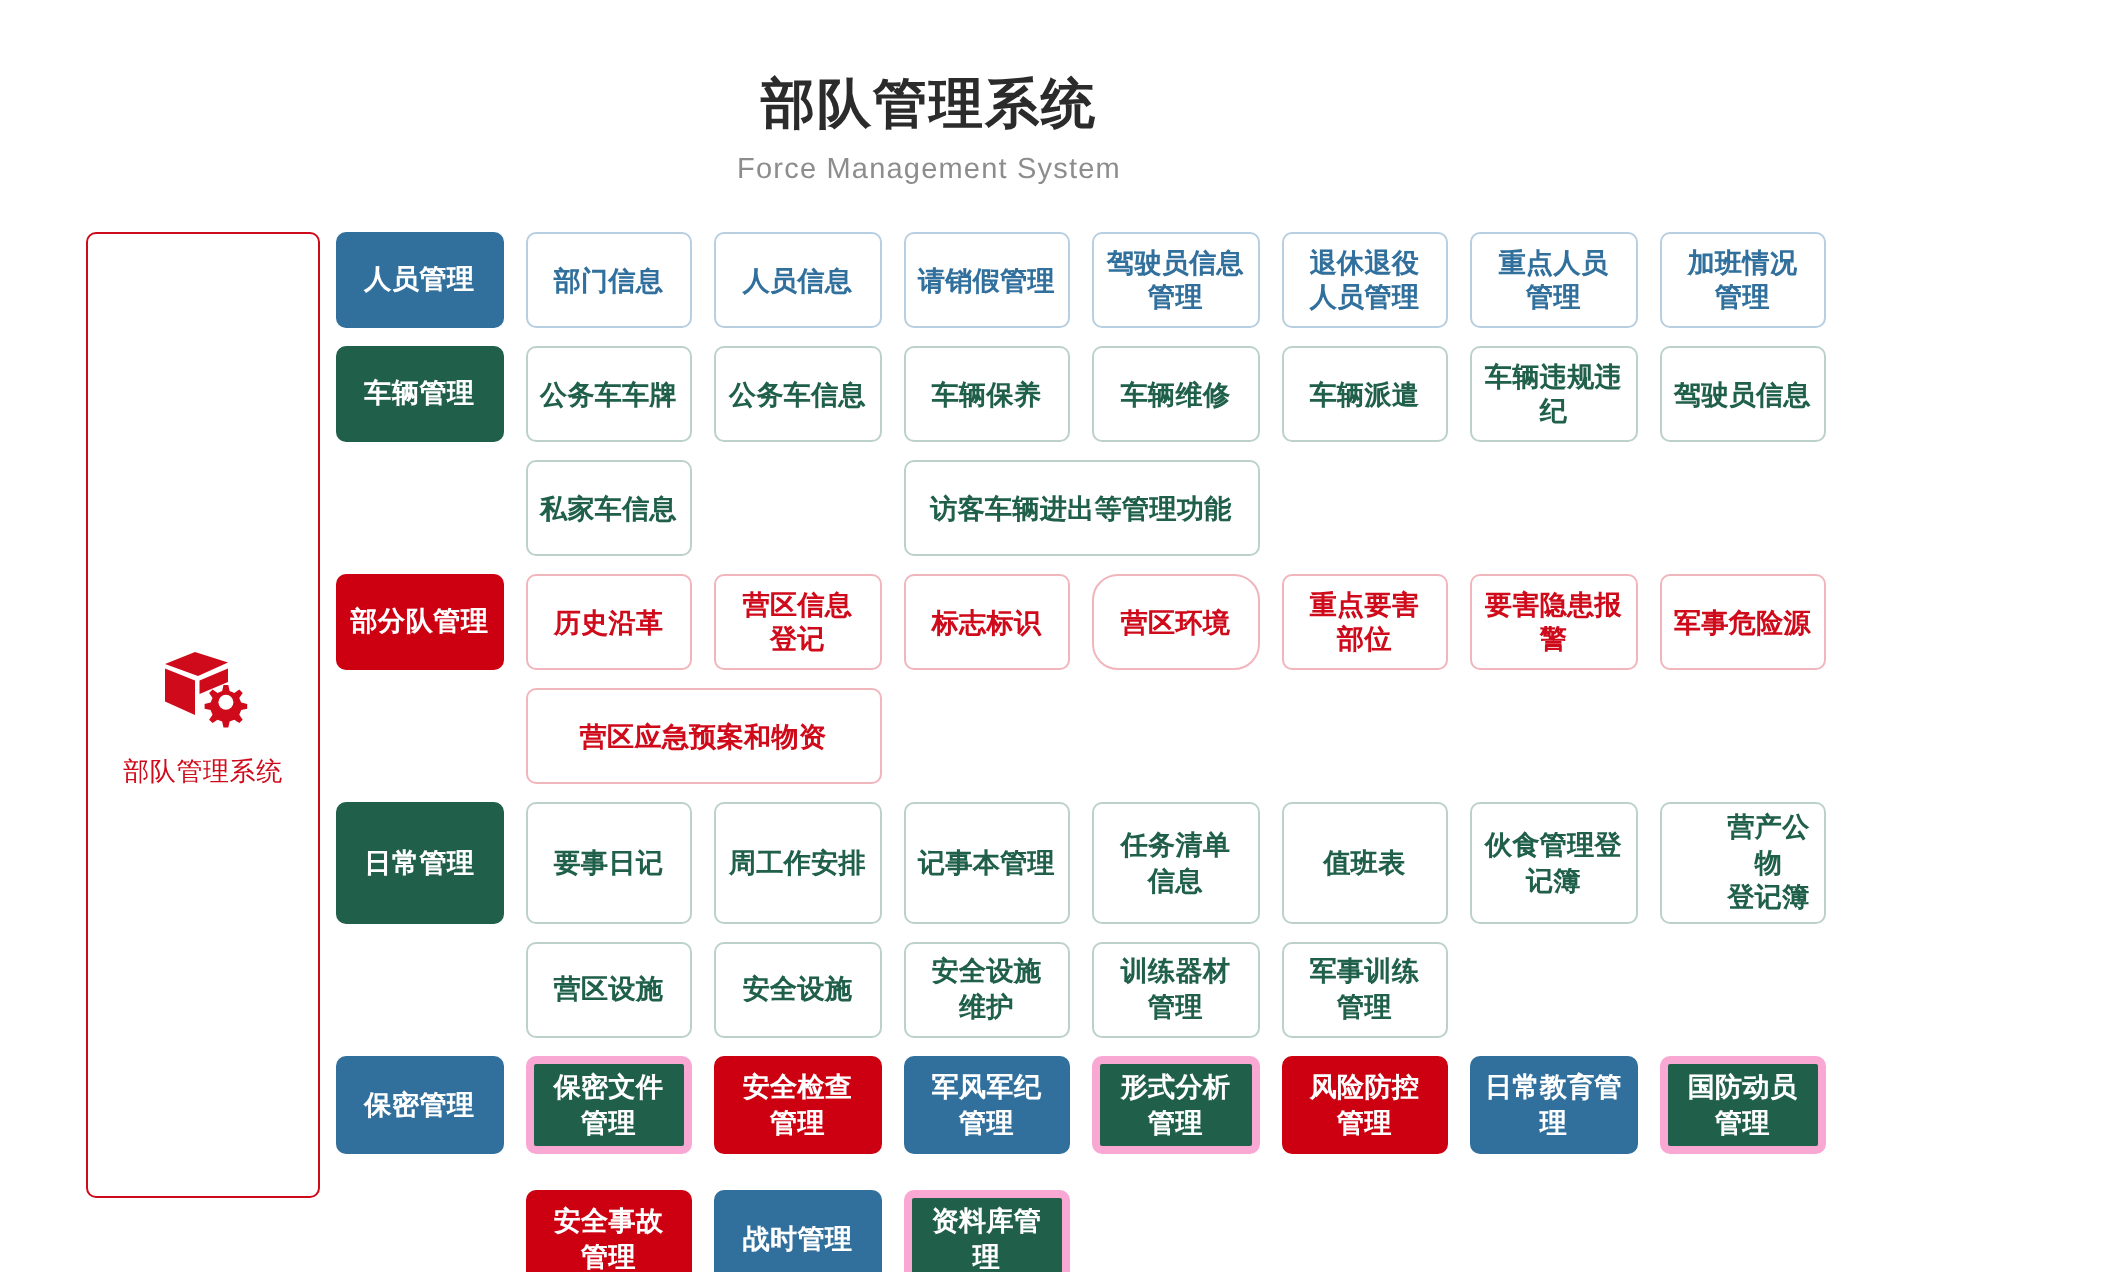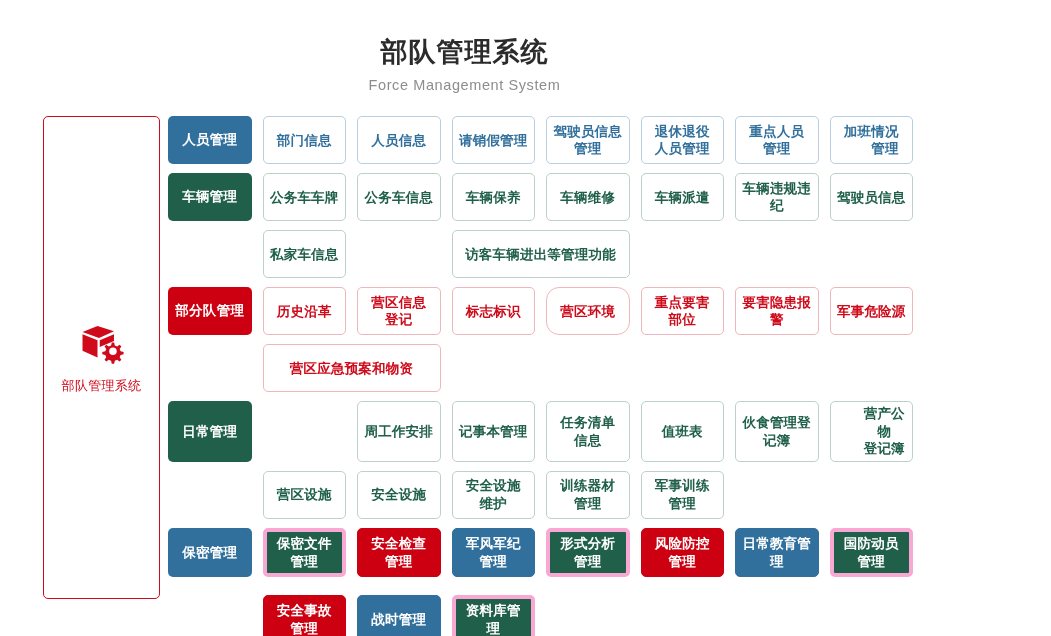--- a/index.html
+++ b/index.html
@@ -170,21 +170,21 @@
           <div class="cat-tile blue">人员管理</div>
           <div class="item outline blue" style="grid-area: 1 / 2;">部门信息</div>
           <div class="item outline blue" style="grid-area: 1 / 3;">人员信息</div>
           <div class="item outline blue" style="grid-area: 1 / 4;">请销假管理</div>
           <div class="item outline blue" style="grid-area: 1 / 5;">驾驶员信息
 管理</div>
           <div class="item outline blue" style="grid-area: 1 / 6;">退休退役
 人员管理</div>
           <div class="item outline blue" style="grid-area: 1 / 7;">重点人员
 管理</div>
-          <div class="item outline blue" style="grid-area: 1 / 8; text-align: right;">加班情况
+          <div class="item outline blue" style="grid-area: 1 / 8;">加班情况
 管理</div>
         </div>
         <div class="section">
           <div class="cat-tile green">车辆管理</div>
           <div class="item outline green" style="grid-area: 1 / 2;">公务车车牌</div>
           <div class="item outline green" style="grid-area: 1 / 3;">公务车信息</div>
           <div class="item outline green" style="grid-area: 1 / 4;">车辆保养</div>
           <div class="item outline green" style="grid-area: 1 / 5;">车辆维修</div>
           <div class="item outline green" style="grid-area: 1 / 6;">车辆派遣</div>
           <div class="item outline green" style="grid-area: 1 / 7;">车辆违规违纪</div>
@@ -200,20 +200,21 @@
           <div class="item outline red" style="grid-area: 1 / 4;">标志标识</div>
           <div class="item outline red" style="grid-area: 1 / 5; border-radius: 13px;">营区环境</div>
           <div class="item outline red" style="grid-area: 1 / 6;">重点要害
 部位</div>
           <div class="item outline red" style="grid-area: 1 / 7;">要害隐患报警</div>
           <div class="item outline red" style="grid-area: 1 / 8;">军事危险源</div>
           <div class="item outline red span2" style="grid-area: 2 / 2 / auto / span 2;">营区应急预案和物资</div>
         </div>
         <div class="section">
           <div class="cat-tile green">日常管理</div>
+          <div class="item outline green" style="grid-area: 1 / 2;">要事日记</div>
           <div class="item outline green" style="grid-area: 1 / 3;">周工作安排</div>
           <div class="item outline green" style="grid-area: 1 / 4;">记事本管理</div>
           <div class="item outline green" style="grid-area: 1 / 5;">任务清单
 信息</div>
           <div class="item outline green" style="grid-area: 1 / 6;">值班表</div>
           <div class="item outline green" style="grid-area: 1 / 7;">伙食管理登记簿</div>
           <div class="item outline green" style="grid-area: 1 / 8; padding-left: 30px;">营产公物
 登记簿</div>
           <div class="item outline green" style="grid-area: 2 / 2;">营区设施</div>
           <div class="item outline green" style="grid-area: 2 / 3;">安全设施</div>

